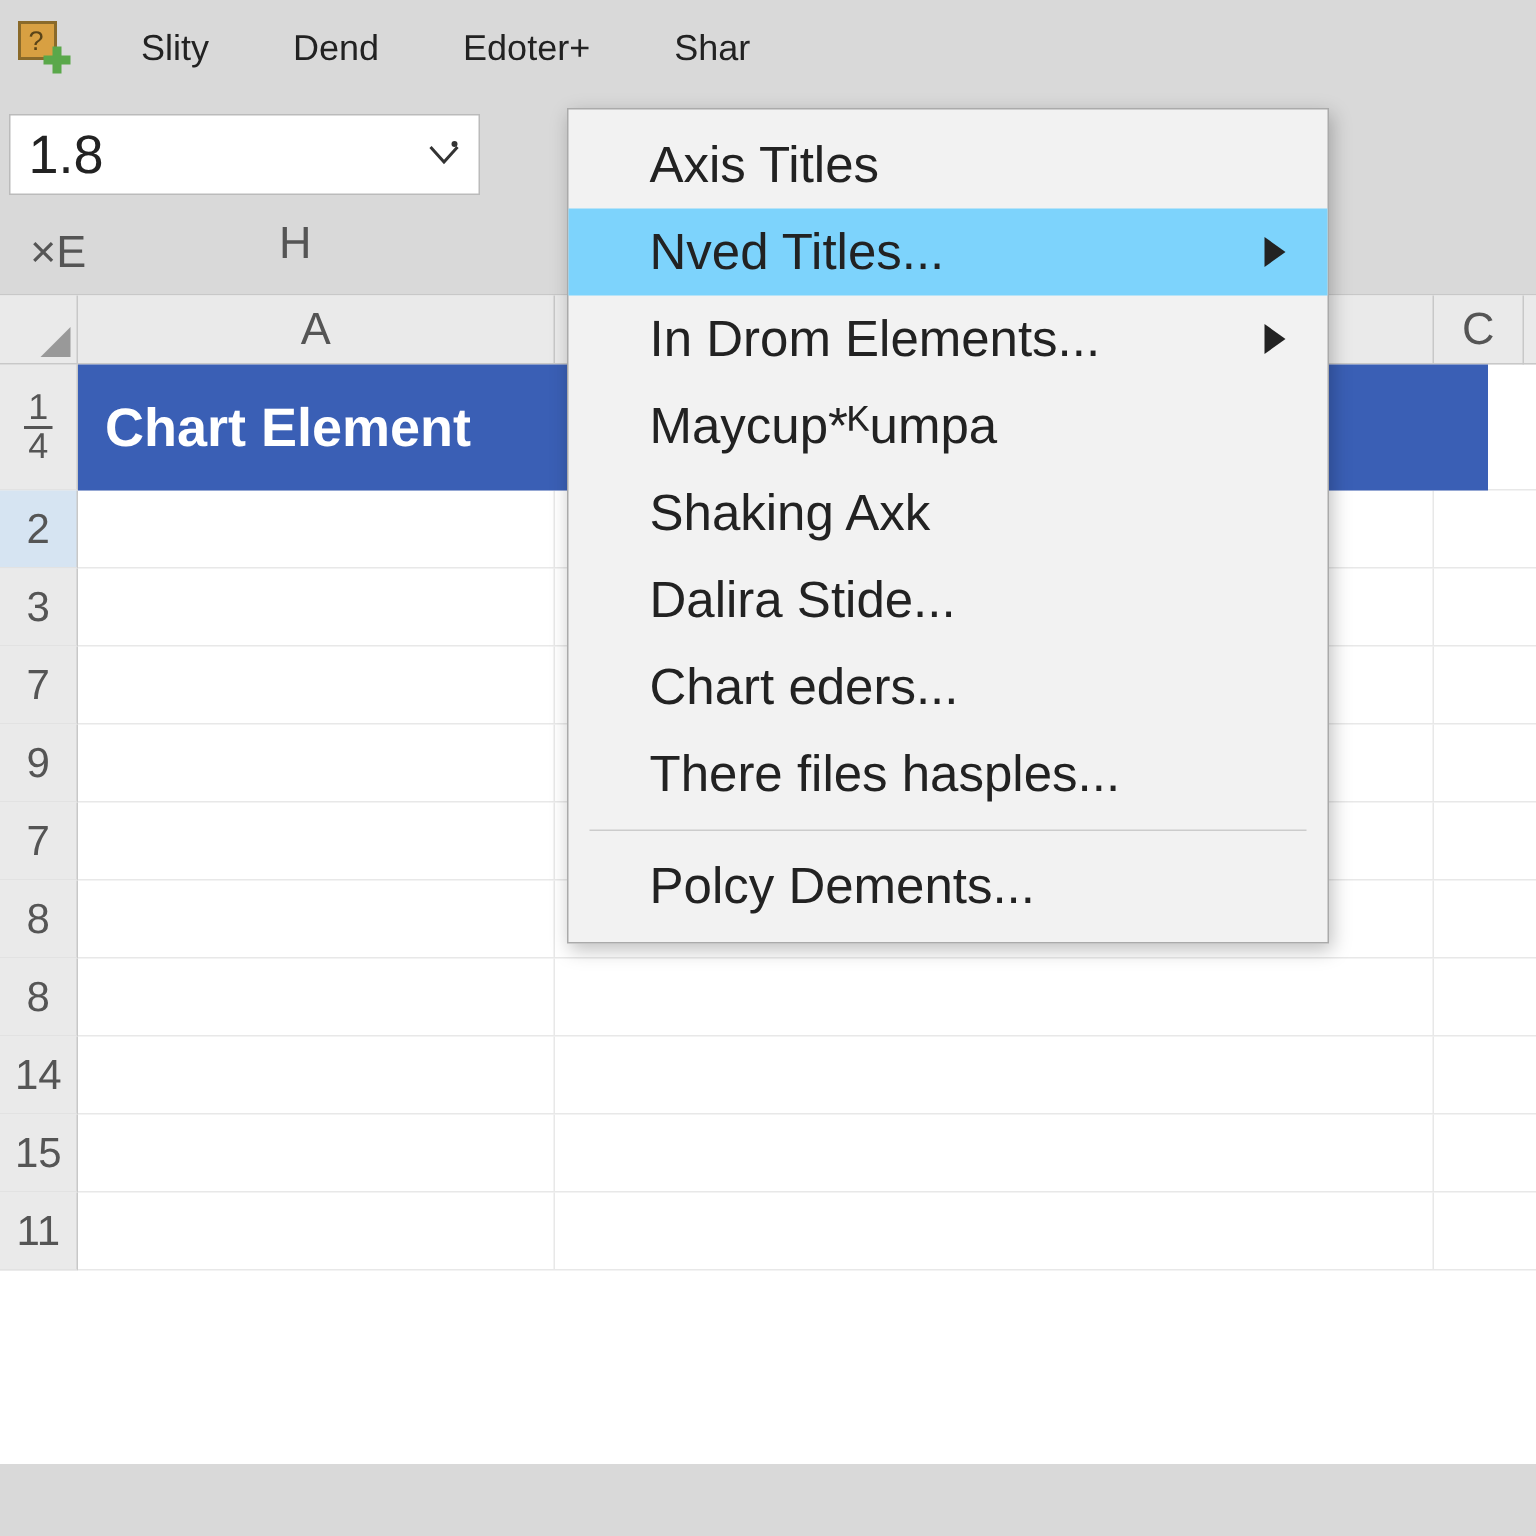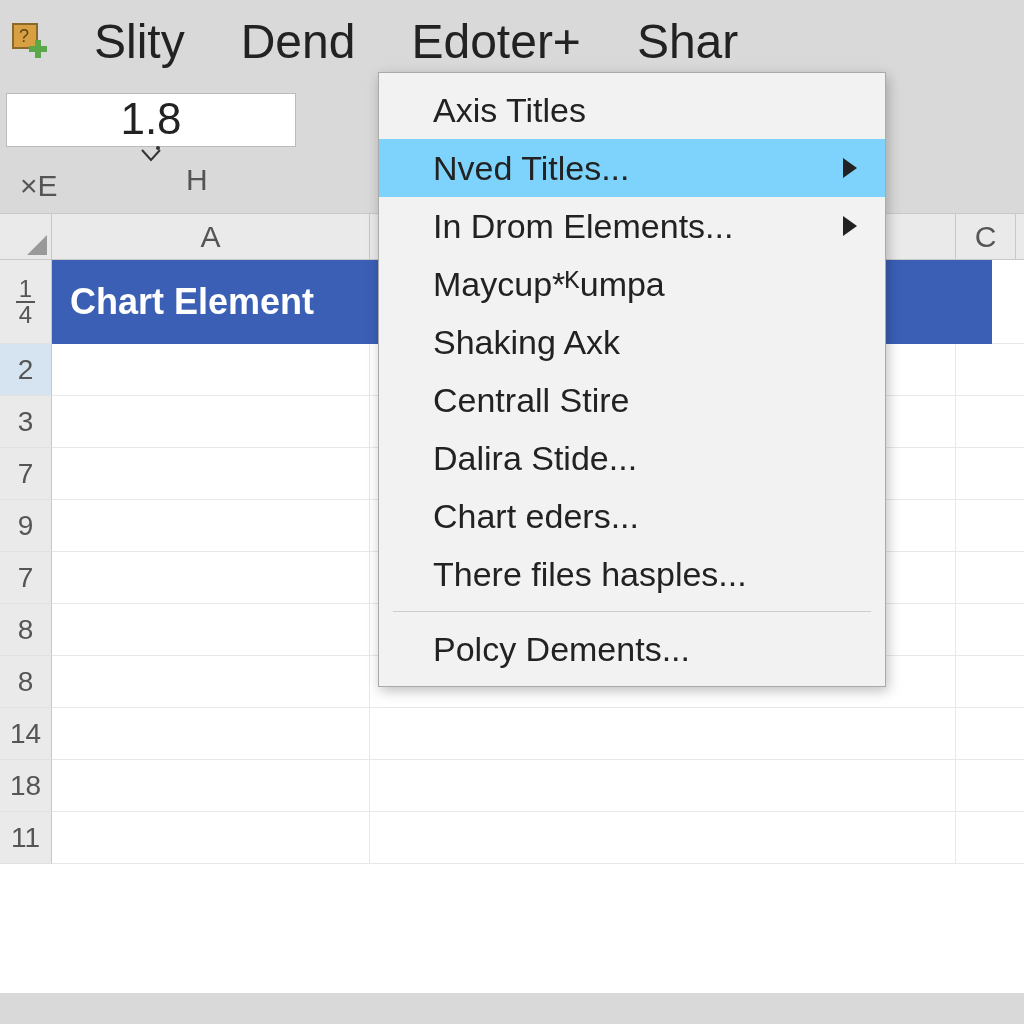--- a/index.html
+++ b/index.html
@@ -19,46 +19,45 @@
 }
 .toolbar-icon {
   width: 50px;
   height: 50px;
   margin: 0 10px 0 6px;
   display: flex;
   align-items: center;
   justify-content: center;
 }
 .menu-item {
-  font-size: 48px;
+  font-size: 24px;
   color: #222;
   padding: 6px 28px;
   cursor: pointer;
 }
 .menu-item.active {
   border-bottom: 3px solid #333;
   padding-bottom: 3px;
 }
 .formula-row {
   display: flex;
   align-items: center;
   padding: 6px 6px 10px 6px;
 }
 .name-box {
   background: #fff;
   border: 1px solid #bbb;
-  width: 290px;
+  width: 314px;
   height: 54px;
   display: flex;
   align-items: center;
   justify-content: space-between;
   padding: 0 12px;
-  font-size: 44px;
+  font-size: 36px;
   color: #222;
-  flex-direction: column;
 }
 .dropdown-caret {
   width: 22px;
   height: 22px;
   display: flex;
   align-items: center;
   justify-content: center;
 }
 .col-labels {
   position: relative;
@@ -274,21 +273,21 @@
       </span>
     </div>
     <div class="row-head sel">2</div>
     <div class="row-head">3</div>
     <div class="row-head">7</div>
     <div class="row-head">9</div>
     <div class="row-head">7</div>
     <div class="row-head">8</div>
     <div class="row-head">8</div>
     <div class="row-head">14</div>
-    <div class="row-head">18</div>
+    <div class="row-head">15</div>
     <div class="row-head">11</div>
   </div>
 
   <div class="col-head-row">
     <div class="col-head" style="width:318px;">A</div>
     <div class="col-head" style="width:586px;"></div>
     <div class="col-head" style="width:60px;">C</div>
   </div>
 
   <div class="cells">
@@ -356,23 +355,20 @@
     <span>In Drom Elements...</span>
     <span class="submenu-arrow"></span>
   </div>
   <div class="dd-item">
     <span>Maycup*ᴷumpa</span>
   </div>
   <div class="dd-item">
     <span>Shaking Axk</span>
   </div>
   <div class="dd-item">
-    <span>Centrall Stire</span>
-  </div>
-  <div class="dd-item">
     <span>Dalira Stide...</span>
   </div>
   <div class="dd-item">
     <span>Chart eders...</span>
   </div>
   <div class="dd-item">
     <span>There files hasples...</span>
   </div>
   <div class="dd-sep"></div>
   <div class="dd-item">

